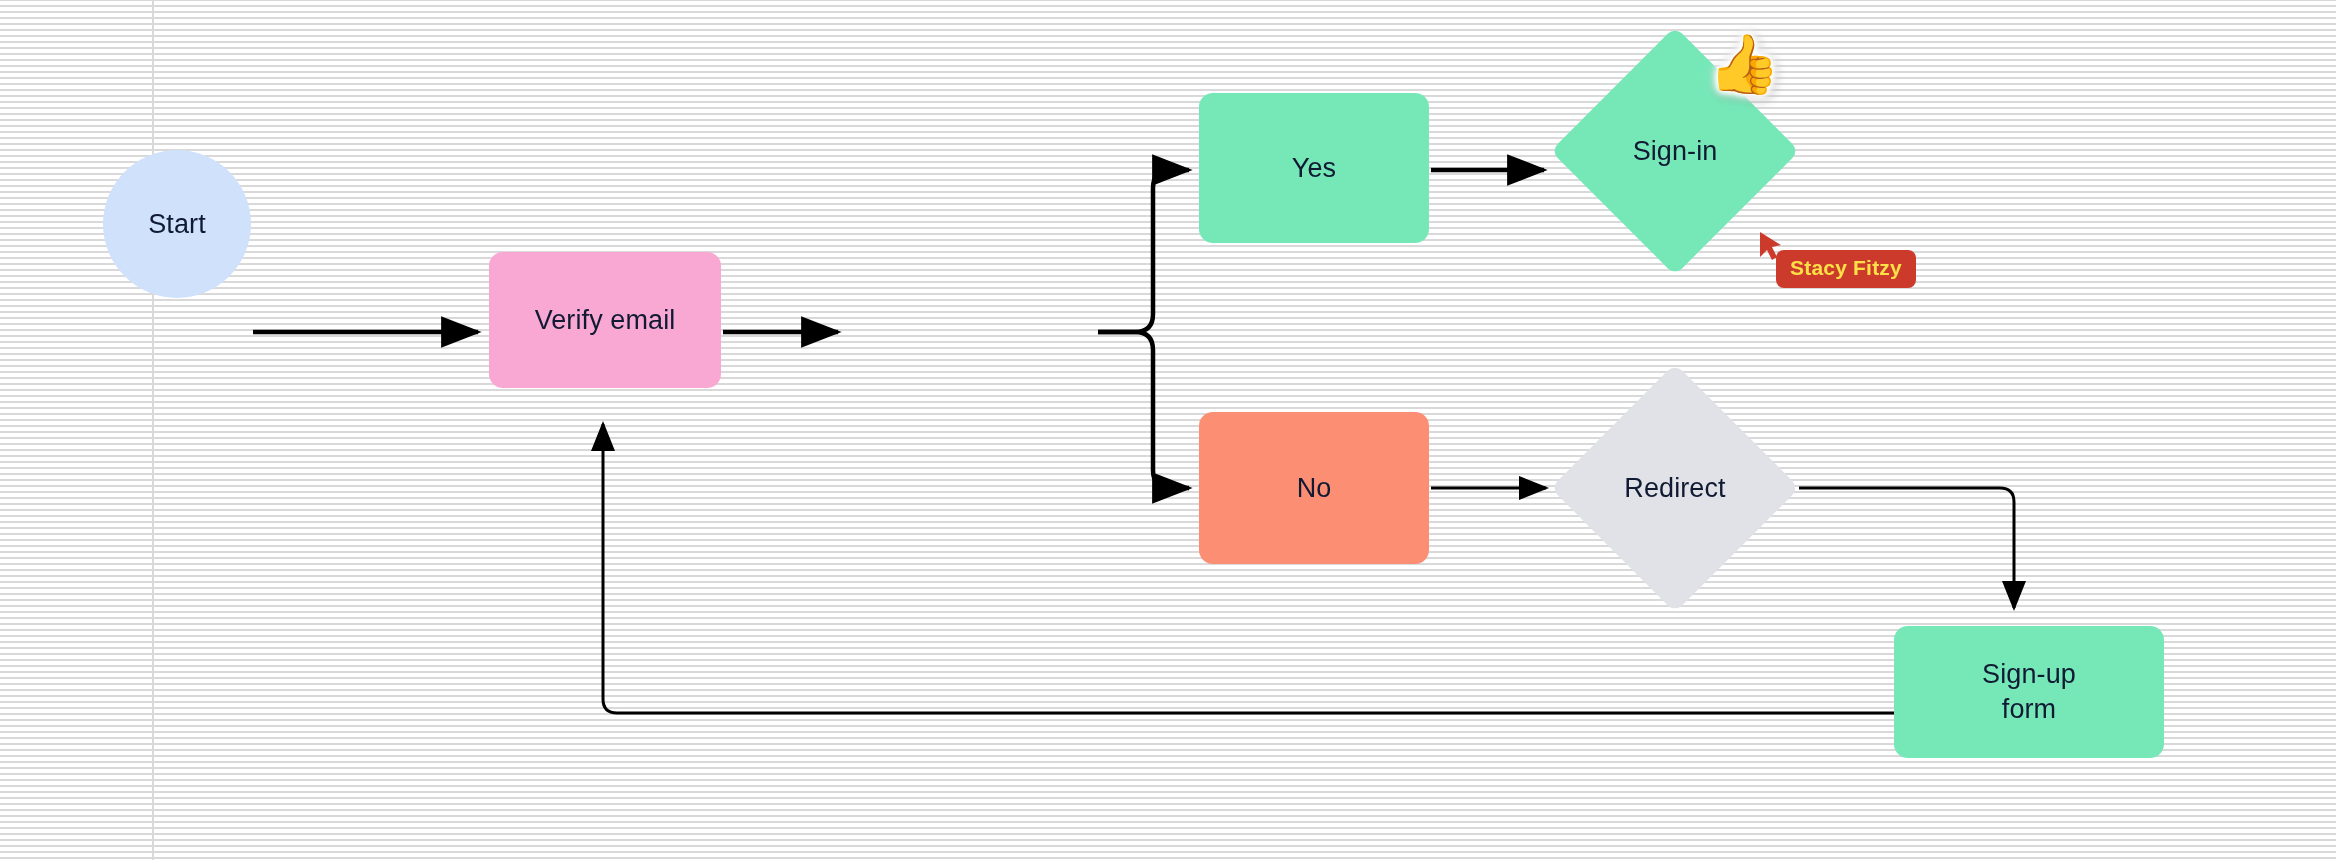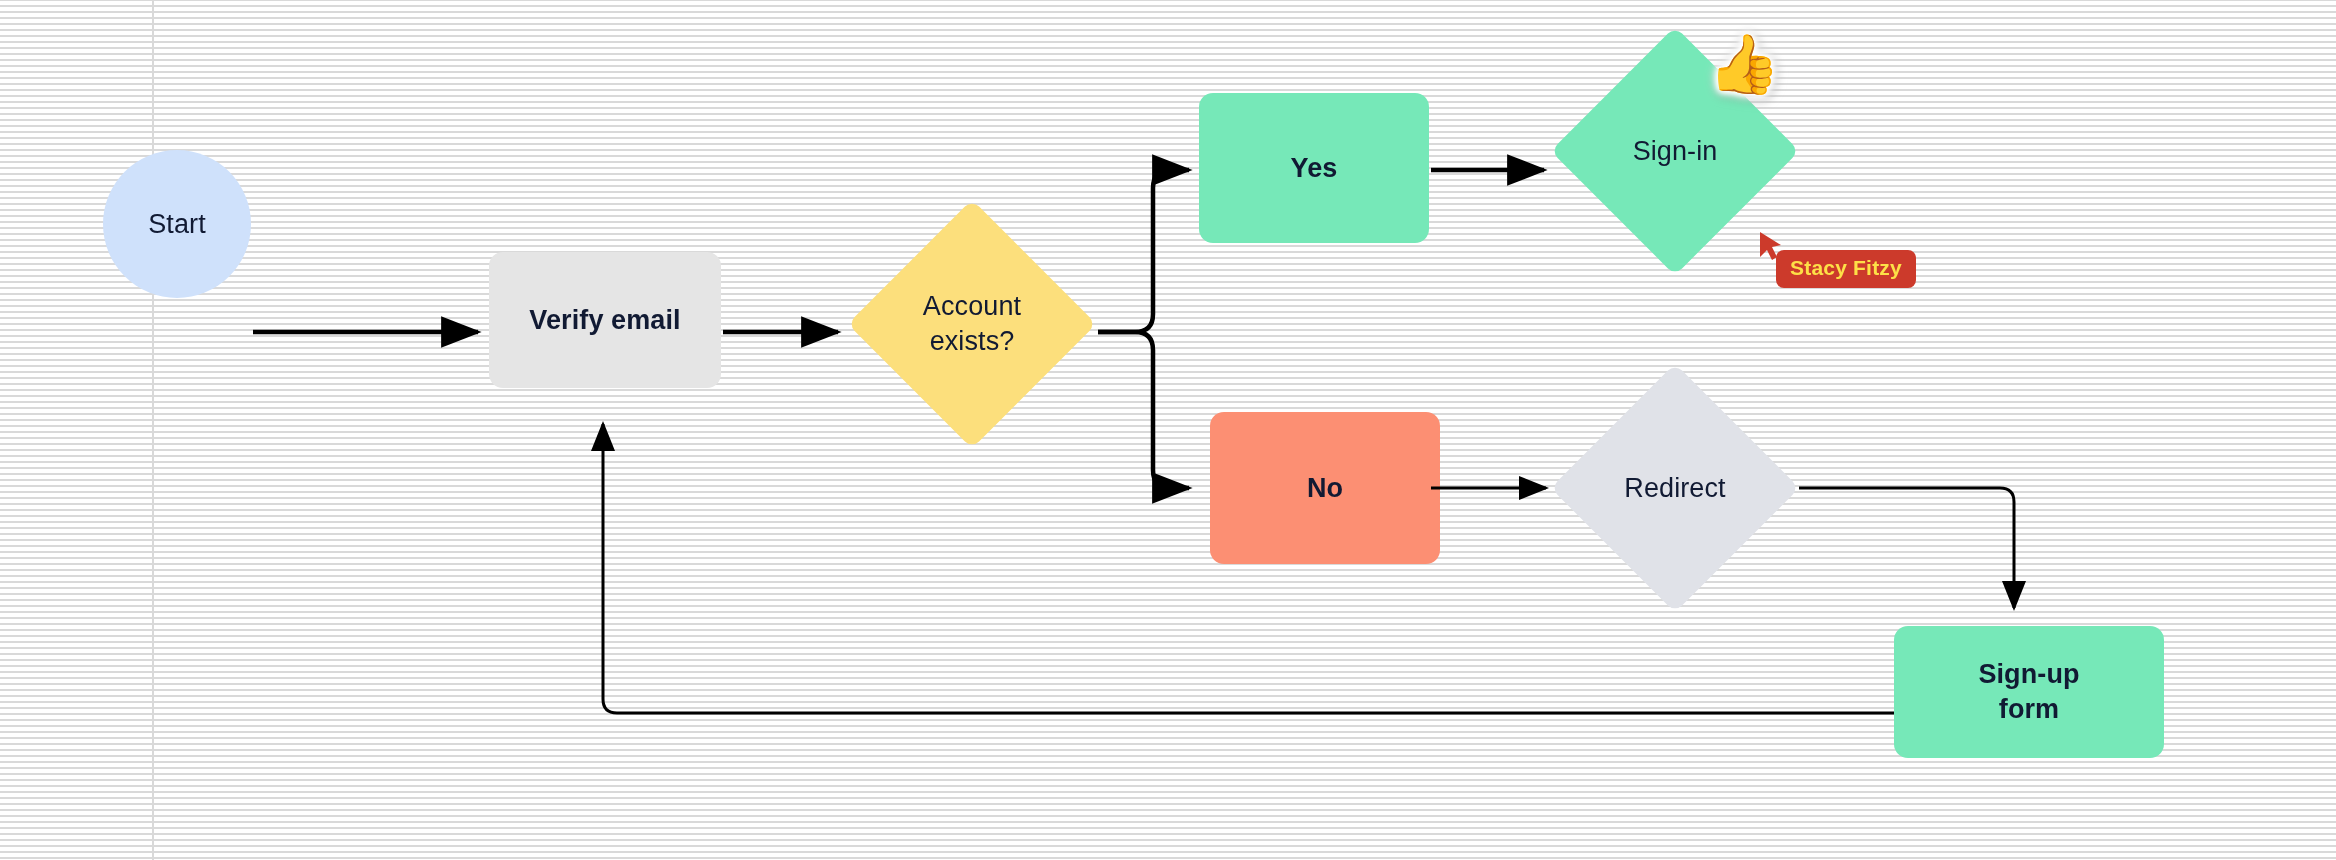--- a/index.html
+++ b/index.html
@@ -53,21 +53,21 @@
     z-index: 3;
     color: #111a33;
     font-size: 27px;
     line-height: 1.28;
     text-align: center;
     white-space: pre-line;
     letter-spacing: .1px;
   }
   
   .circle { border-radius: 50%; justify-content: center; }
-  .rounded-box { border-radius: 14px; font-weight: bold; }
+  .rounded-box { border-radius: 14px; }
   .diamond-wrap { background: transparent; align-items: center; }
   .diamond-shape {
     position: absolute;
     left: 50%;
     top: 50%;
     transform: translate(-50%, -50%) rotate(45deg);
     border-radius: 10px;
   }
   
   #edges {
@@ -150,35 +150,30 @@
       <path d="M 1799 488 L 2000 488 Q 2014 488 2014 502 L 2014 608" marker-end="url(#arrowhead-thin)"></path>
 
       <path d="M 1894 713 L 617 713 Q 603 713 603 699 L 603 424" marker-end="url(#arrowhead-thin)"></path>
     </g>
   </svg>
 
   <div class="node circle" style="left:103px; top:150px; width:148px; height:148px; background:#cfe1fb;">
     <span class="node-label">Start</span>
   </div>
 
-  <div class="node rounded-box" style="left:489px; top:252px; width:232px; height:136px; background:#e5e5e5;">
+  <div class="node rounded-box" style="left:489px; top:252px; width:232px; height:136px; background:#f9a8d4;">
     <span class="node-label">Verify email</span>
   </div>
 
-  <div class="node diamond-wrap" style="left:848px; top:200px; width:248px; height:248px;">
-    <div class="diamond-shape" style="width:176px; height:176px; background:#fcdf7c;"></div>
-    <span class="node-label">Account
-exists?</span>
-  </div>
 
   <div class="node rounded-box" style="left:1199px; top:93px; width:230px; height:150px; background:#76e8b8;">
     <span class="node-label">Yes</span>
   </div>
 
-  <div class="node rounded-box" style="left:1199px; top:412px; width:230px; height:152px; background:#fc8f73;margin-left:11px;">
+  <div class="node rounded-box" style="left:1199px; top:412px; width:230px; height:152px; background:#fc8f73;">
     <span class="node-label">No</span>
   </div>
 
   <div class="node diamond-wrap" style="left:1551px; top:27px; width:248px; height:248px;">
     <div class="diamond-shape" style="width:176px; height:176px; background:#76e8b8;"></div>
     <span class="node-label">Sign-in</span>
   </div>
 
   <div class="node diamond-wrap" style="left:1551px; top:364px; width:248px; height:248px;">
     <div class="diamond-shape" style="width:176px; height:176px; background:#e0e2e8;"></div>

